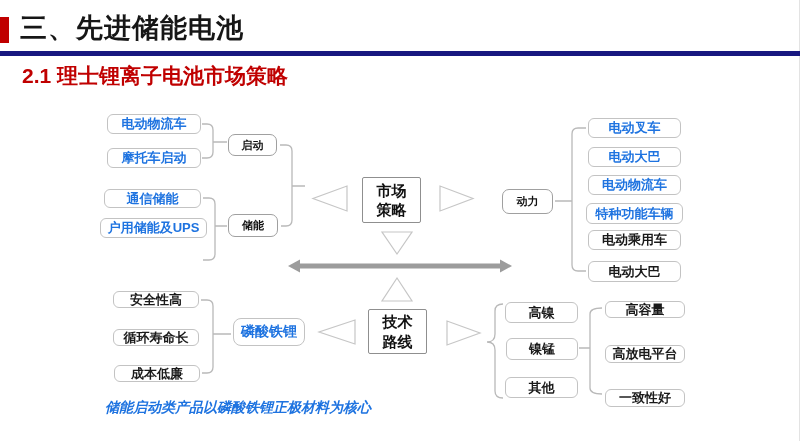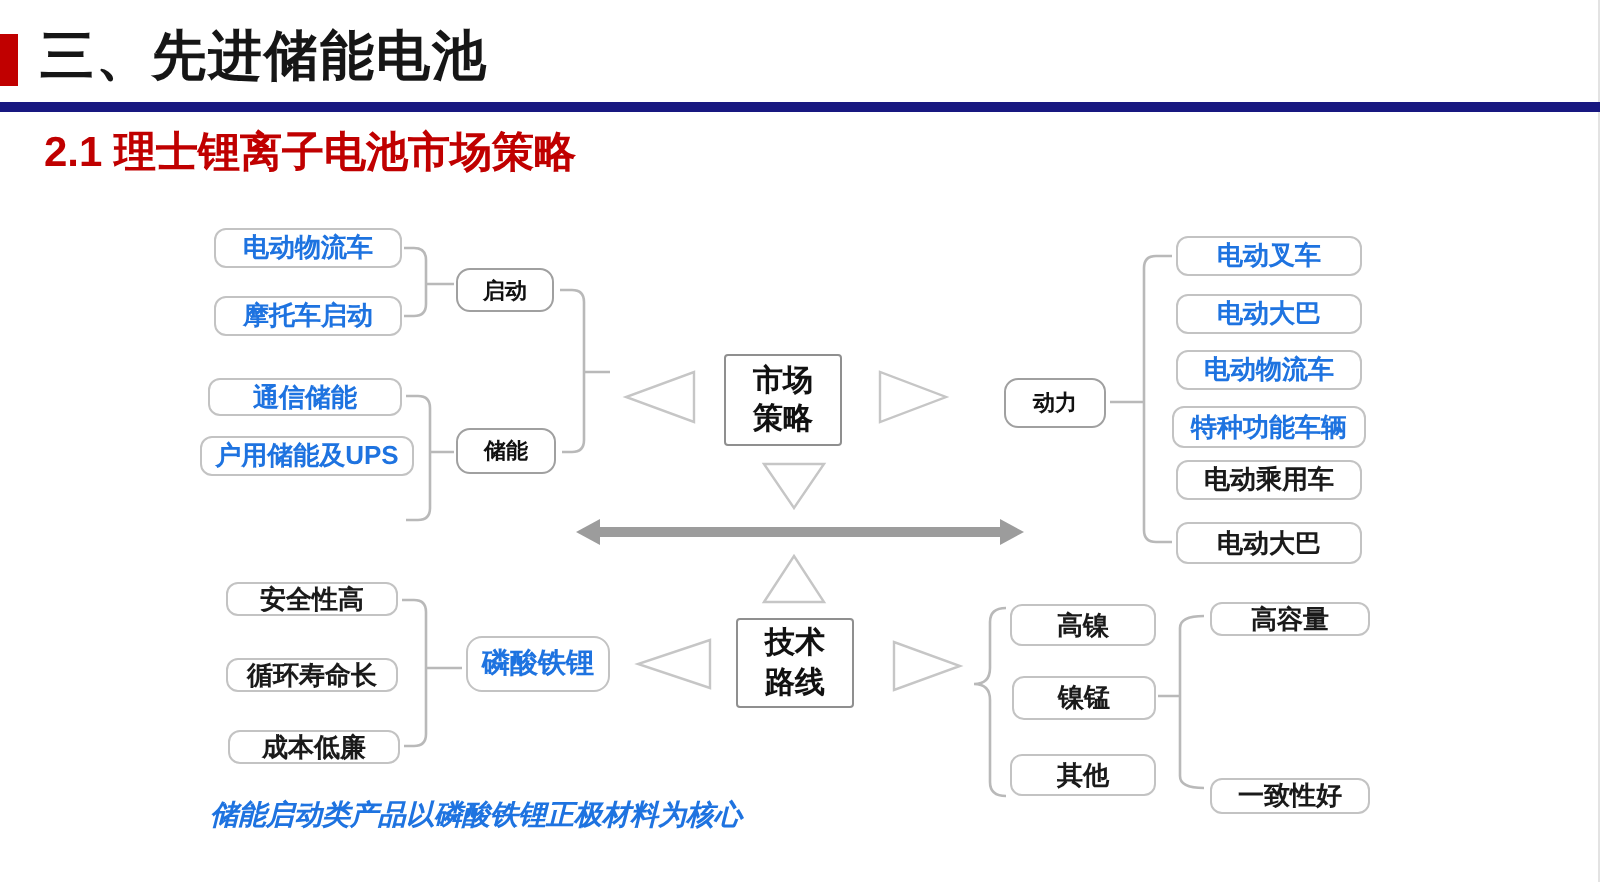--- a/index.html
+++ b/index.html
@@ -103,17 +103,18 @@
 
   <div class="leaf" style="left:113px;top:291px;width:86px;height:17px;">安全性高</div>
   <div class="leaf" style="left:113px;top:329px;width:86px;height:17px;">循环寿命长</div>
   <div class="leaf" style="left:114px;top:365px;width:86px;height:17px;">成本低廉</div>
   <div class="leaf blue lfp" style="left:233px;top:318px;width:72px;height:28px;">磷酸铁锂</div>
 
   <div class="leaf" style="left:505px;top:302px;width:73px;height:21px;">高镍</div>
   <div class="leaf" style="left:506px;top:338px;width:72px;height:22px;">镍锰</div>
   <div class="leaf" style="left:505px;top:377px;width:73px;height:21px;">其他</div>
   <div class="leaf" style="left:605px;top:301px;width:80px;height:17px;">高容量</div>
+  <div class="leaf" style="left:605px;top:345px;width:80px;height:18px;">高放电平台</div>
   <div class="leaf" style="left:605px;top:389px;width:80px;height:18px;">一致性好</div>
 
   <div class="footnote">储能启动类产品以磷酸铁锂正极材料为核心</div>
 
 </div>
 
 </body></html>

